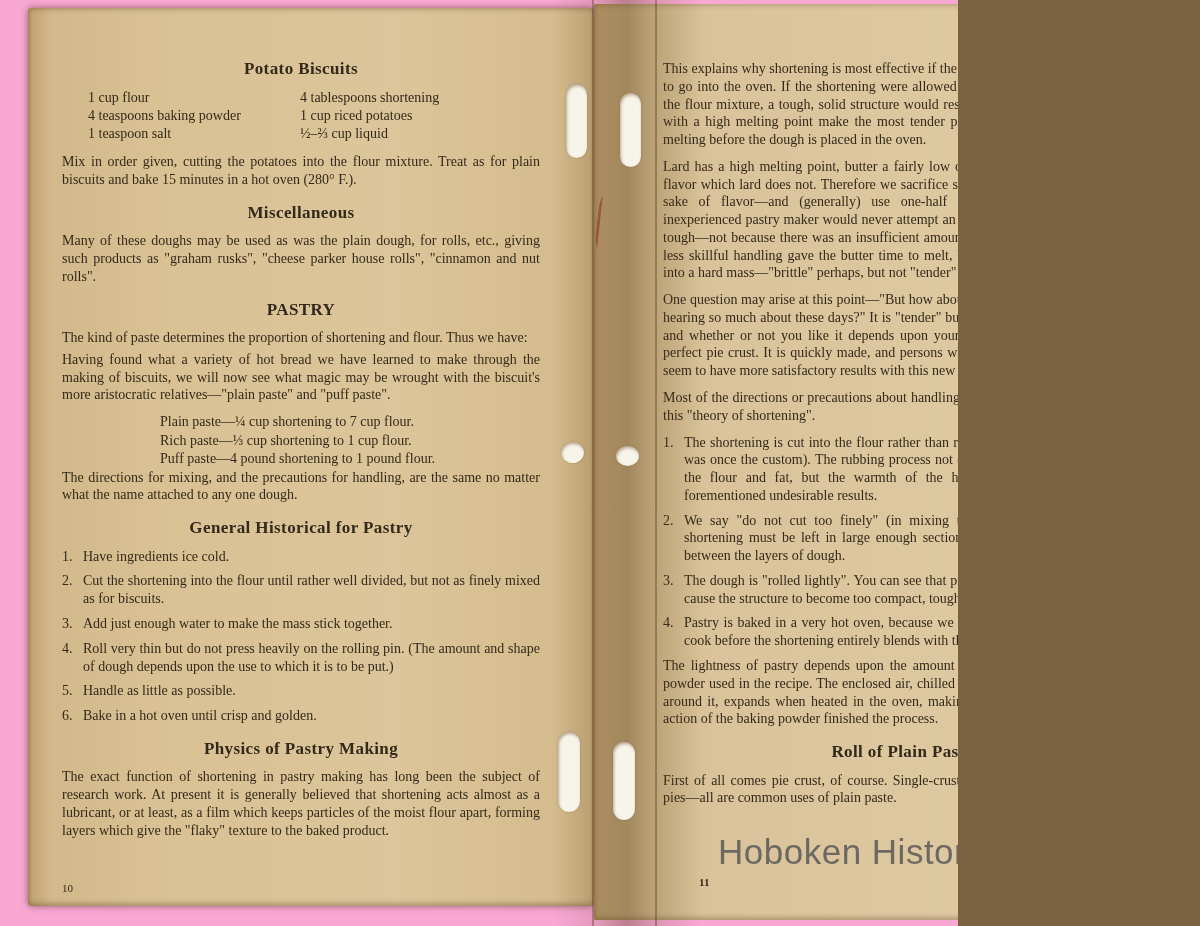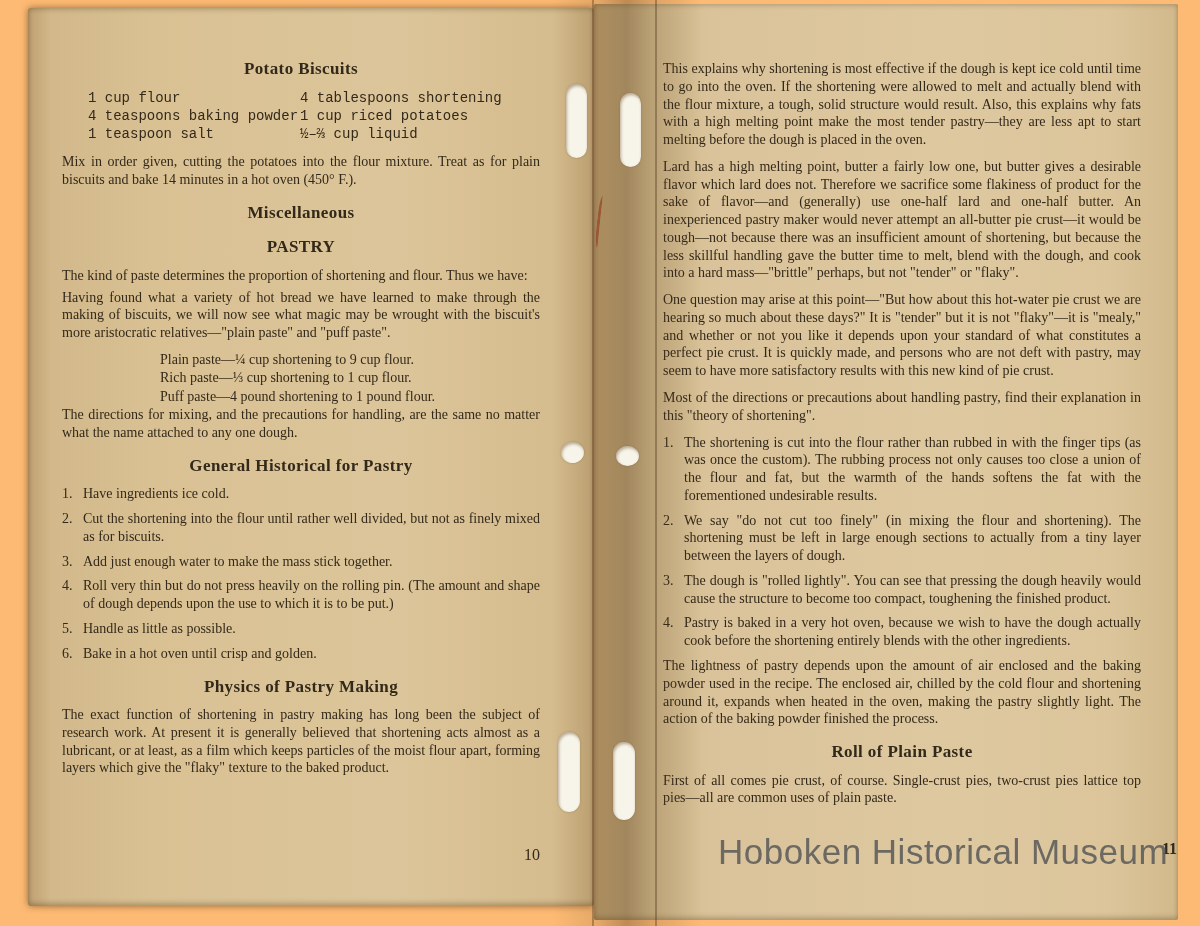--- a/index.html
+++ b/index.html
@@ -1,19 +1,19 @@
 <!DOCTYPE html>
 <html><head>
 <meta charset="utf-8">
 <style>
   * { margin:0; padding:0; box-sizing:border-box; }
   html,body { width:1200px; height:926px; }
   body { background:#7a6140; font-family:"Liberation Serif", serif; }
 
-  .scan { position:relative; width:1200px; height:926px; background:#fdba74; overflow:hidden; }
+  .scan { position:relative; width:958px; height:926px; background:#f9a8d4; overflow:hidden; }
 
   .page { position:absolute; color:#33291a; }
   .page-left {
     left:28px; top:8px; width:566px; height:898px;
     background:linear-gradient(90deg,#bfa071 0%,#d2b88a 4%,#d9c194 22%,#dcc59a 65%,#d5bc8e 93%,#c9ad7d 100%);
     border-radius:3px;
     box-shadow:0 0 7px rgba(60,40,15,.55), inset 0 2px 4px rgba(80,55,25,.25), inset 0 -3px 5px rgba(80,55,25,.3);
   }
   .page-right {
     left:594px; top:4px; width:584px; height:916px;
@@ -46,31 +46,31 @@
 
   .content { position:absolute; font-size:14px; line-height:1.27; text-align:justify; }
   .page-left  .content { left:34px; top:50px; width:478px; }
   .page-right .content { left:69px; top:56px; width:478px; }
 
   .h { font-weight:bold; font-size:17px; text-align:center; letter-spacing:.4px; margin:13px 0 9px; }
   .h.first { margin-top:0; }
   p.para { margin:0 0 9px; }
   p.tight { margin-bottom:4px; }
 
-  .ingredients { display:flex; padding-left:26px; margin:6px 0 10px; line-height:1.3; text-align:left;font-family:Liberation Mono, monospace; }
+  .ingredients { display:flex; padding-left:26px; margin:6px 0 10px; line-height:1.3; text-align:left; }
   .ing-col1 { width:212px; }
   .ing-col2 { flex:1; }
 
   .paste-line { padding-left:98px; text-align:left; line-height:1.32; }
   .paste-follow { margin-top:7px; }
 
   .li { position:relative; padding-left:21px; margin:0 0 7px; text-align:justify; }
   .li .n { position:absolute; left:0; }
 
-  .pagenum { position:absolute; font-size:16px; text-align:right; }
+  .pagenum { position:absolute; font-size:11px; text-align:left;margin-top:36px; }
   .page-left  .pagenum { left:34px;  width:478px; top:838px; }
   .page-right .pagenum { left:105px; width:478px; top:836px;font-weight:bold; }
 
   .watermark {
     position:absolute; left:718px; top:832px; z-index:9;
     font-family:"Liberation Sans", sans-serif; font-size:35px; font-weight:400;
     color:rgba(88,88,88,.85); letter-spacing:.5px; white-space:nowrap;
   }
 </style>
 </head>
@@ -89,29 +89,30 @@
           <div>4 teaspoons baking powder</div>
           <div>1 teaspoon salt</div>
         </div>
         <div class="ing-col2">
           <div>4 tablespoons shortening</div>
           <div>1 cup riced potatoes</div>
           <div>½–⅔ cup liquid</div>
         </div>
       </div>
 
-      <p class="para">Mix in order given, cutting the potatoes into the flour mixture. Treat as for plain biscuits and bake 14 minutes in a hot oven (450° F.).</p>
+      <p class="para">Mix in order given, cutting the potatoes into the flour mixture. Treat as for plain biscuits and bake 15 minutes in a hot oven (280° F.).</p>
 
       <div class="h">Miscellaneous</div>
+      <p class="para">Many of these doughs may be used as was the plain dough, for rolls, etc., giving such products as "graham rusks", "cheese parker house rolls", "cinnamon and nut rolls".</p>
 
       <div class="h">PASTRY</div>
       <p class="para tight">The kind of paste determines the proportion of shortening and flour. Thus we have:</p>
       <p class="para">Having found what a variety of hot bread we have learned to make through the making of biscuits, we will now see what magic may be wrought with the biscuit's more aristocratic relatives—"plain paste" and "puff paste".</p>
 
-      <div class="paste-line">Plain paste—¼ cup shortening to 9 cup flour.</div>
+      <div class="paste-line">Plain paste—¼ cup shortening to 7 cup flour.</div>
       <div class="paste-line">Rich paste—⅓ cup shortening to 1 cup flour.</div>
       <div class="paste-line">Puff paste—4 pound shortening to 1 pound flour.</div>
 
       <p class="para paste-follow">The directions for mixing, and the precautions for handling, are the same no matter what the name attached to any one dough.</p>
 
       <div class="h">General Historical for Pastry</div>
 
       <div class="li">
         <span class="n">1.</span>
         <span class="t">Have ingredients ice cold.</span>

